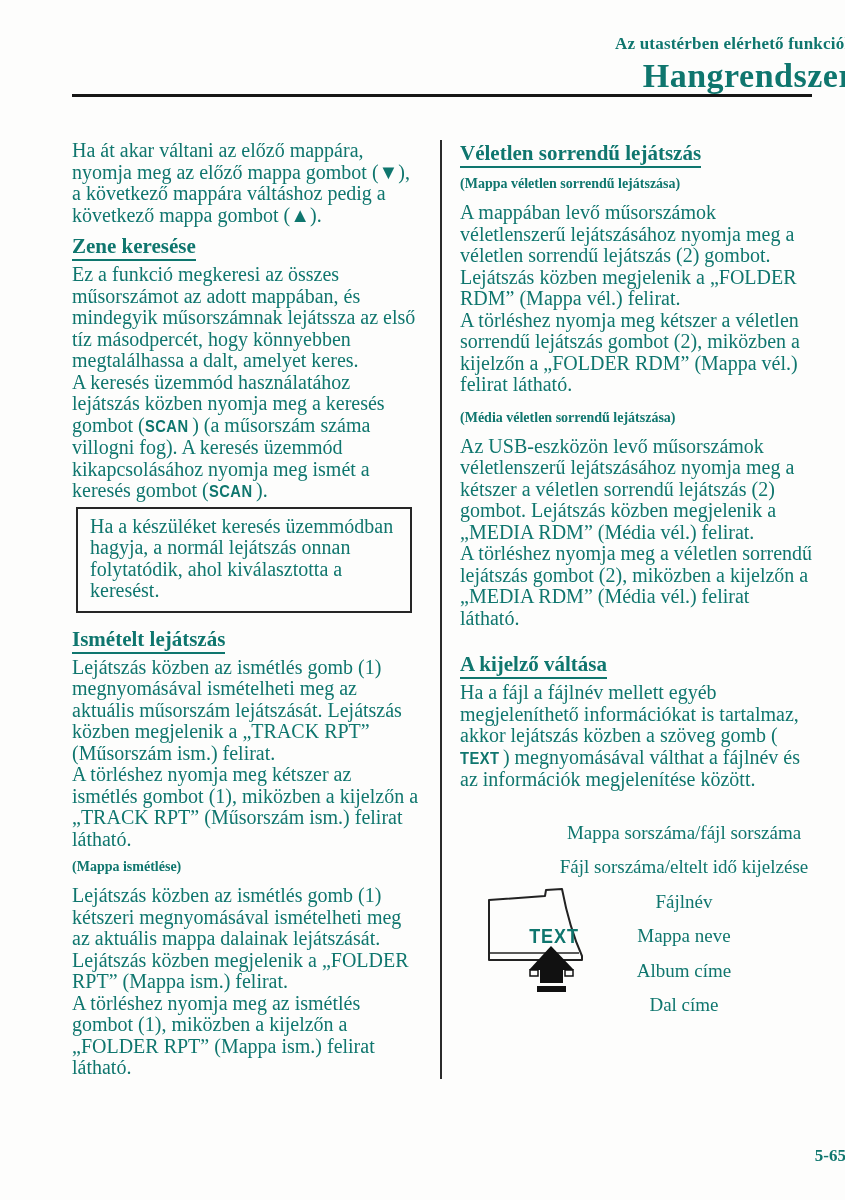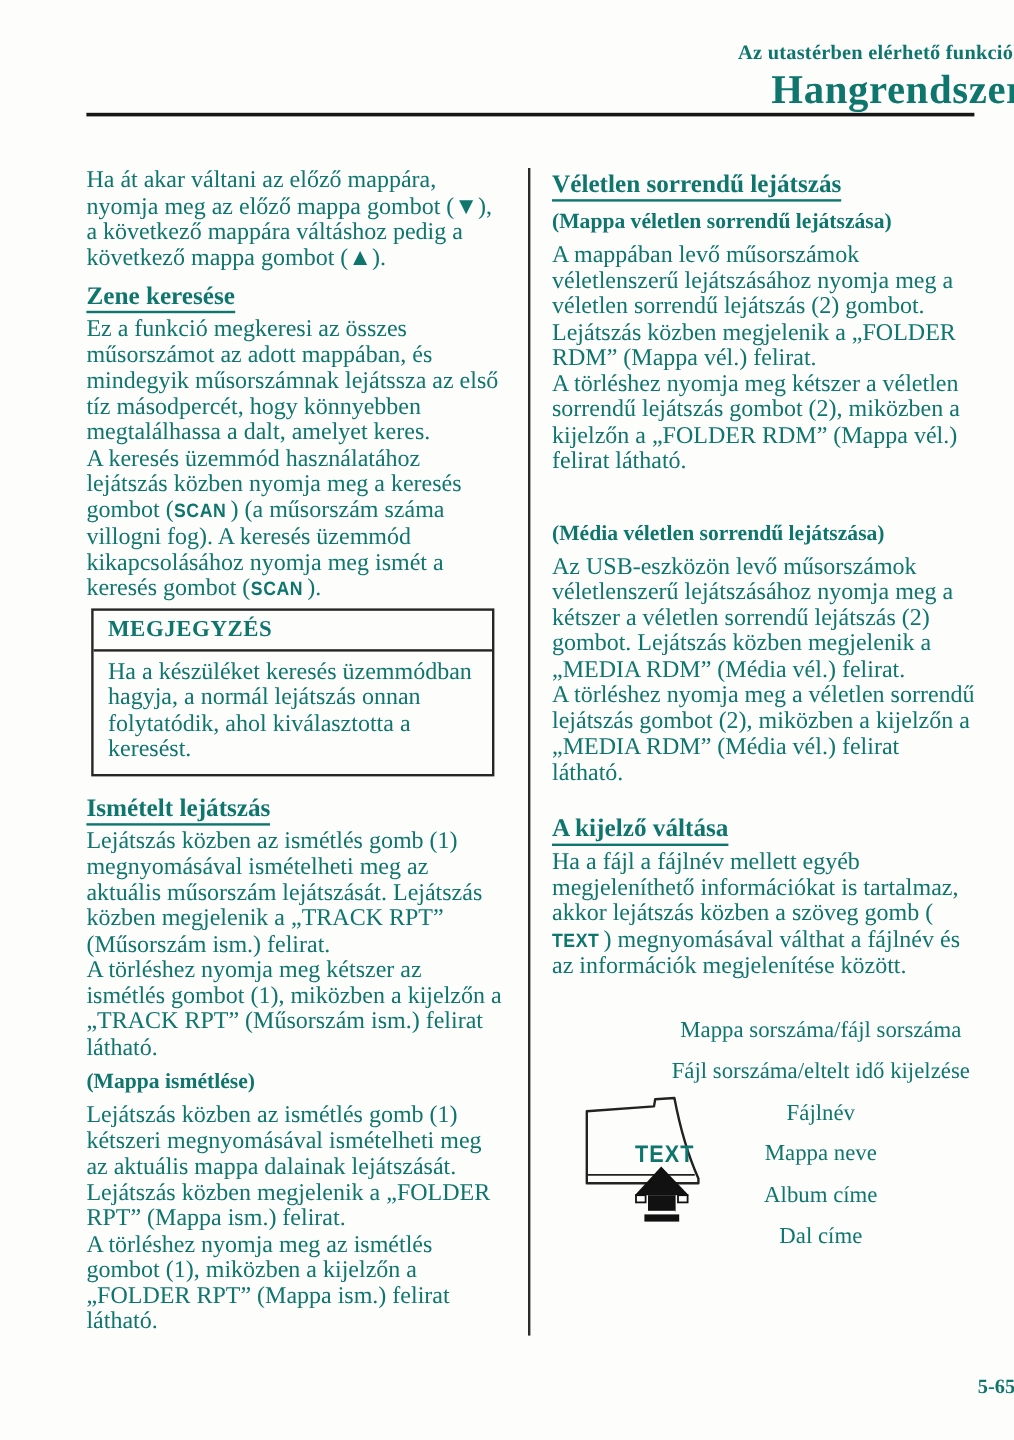--- a/index.html
+++ b/index.html
@@ -16,23 +16,23 @@
   .page-title { font-size:34px; font-weight:bold; margin-top:3px; letter-spacing:.5px; }
   .rule { position:absolute; left:72px; top:94px; width:740px; height:3px; background:#161616; }
 
   
   .columns { position:absolute; left:72px; top:140px; width:743px; display:flex; align-items:stretch; }
   .col-left  { width:348px; padding-right:20px; }
   .col-right { width:353px; padding-left:18px; border-left:2px solid #2b2b2b; }
 
   .h-section { margin:0 0 5px 0; font-size:21px; line-height:26px; font-weight:bold; }
   .h-section .u { border-bottom:2px solid currentColor; padding-bottom:1px; }
-  .h-sub { margin:0 0 5px 0; font-size:18px; line-height:26px; font-weight:bold; }
+  .h-sub { margin:0 0 5px 0; font-size:14px; line-height:26px; font-weight:bold; }
   .body { margin:0 0 7px 0; font-size:20px; line-height:21.5px; white-space:pre-line; }
-  .mt4{margin-top:4px;} .mt13{margin-top:13px;} .mt17{margin-top:35px;}
+  .mt4{margin-top:4px;} .mt13{margin-top:13px;} .mt17{margin-top:9px;}
   .mt22{margin-top:22px;} .mt26{margin-top:26px;} .mb0{margin-bottom:0;}
 
   .btn-label {
     font-family:"Liberation Sans","DejaVu Sans",sans-serif;
     font-weight:bold; font-size:16px; letter-spacing:.5px;
     display:inline-block; transform:scaleX(.92); transform-origin:left center;
     white-space:nowrap;
   }
 
   
@@ -69,21 +69,20 @@
 
     <div class="col-left">
 
       <p class="body">Ha át akar váltani az előző mappára, nyomja meg az előző mappa gombot (▼), a következő mappára váltáshoz pedig a következő mappa gombot (▲).</p>
 
       <h3 class="h-section"><span class="u">Zene keresése</span></h3>
       <p class="body mb0"><span>Ez a funkció megkeresi az összes műsorszámot az adott mappában, és mindegyik műsorszámnak lejátssza az első tíz másodpercét, hogy könnyebben megtalálhassa a dalt, amelyet keres.
 A keresés üzemmód használatához lejátszás közben nyomja meg a keresés gombot (</span><span class="btn-label">SCAN</span><span>) (a műsorszám száma villogni fog). A keresés üzemmód kikapcsolásához nyomja meg ismét a keresés gombot (</span><span class="btn-label">SCAN</span><span>).</span></p>
 
       <div class="note-box">
-        <div class="note-title">MEGJEGYZÉS</div>
         <div class="note-body">Ha a készüléket keresés üzemmódban hagyja, a normál lejátszás onnan folytatódik, ahol kiválasztotta a keresést.</div>
       </div>
 
       <h3 class="h-section mt13"><span class="u">Ismételt lejátszás</span></h3>
       <p class="body mb0">Lejátszás közben az ismétlés gomb (1) megnyomásával ismételheti meg az aktuális műsorszám lejátszását. Lejátszás közben megjelenik a „TRACK RPT” (Műsorszám ism.) felirat.
 A törléshez nyomja meg kétszer az ismétlés gombot (1), miközben a kijelzőn a „TRACK RPT” (Műsorszám ism.) felirat látható.</p>
       <h4 class="h-sub mt4">(Mappa ismétlése)</h4>
       <p class="body mb0">Lejátszás közben az ismétlés gomb (1) kétszeri megnyomásával ismételheti meg az aktuális mappa dalainak lejátszását. Lejátszás közben megjelenik a „FOLDER RPT” (Mappa ism.) felirat.
 A törléshez nyomja meg az ismétlés gombot (1), miközben a kijelzőn a „FOLDER RPT” (Mappa ism.) felirat látható.</p>
 

